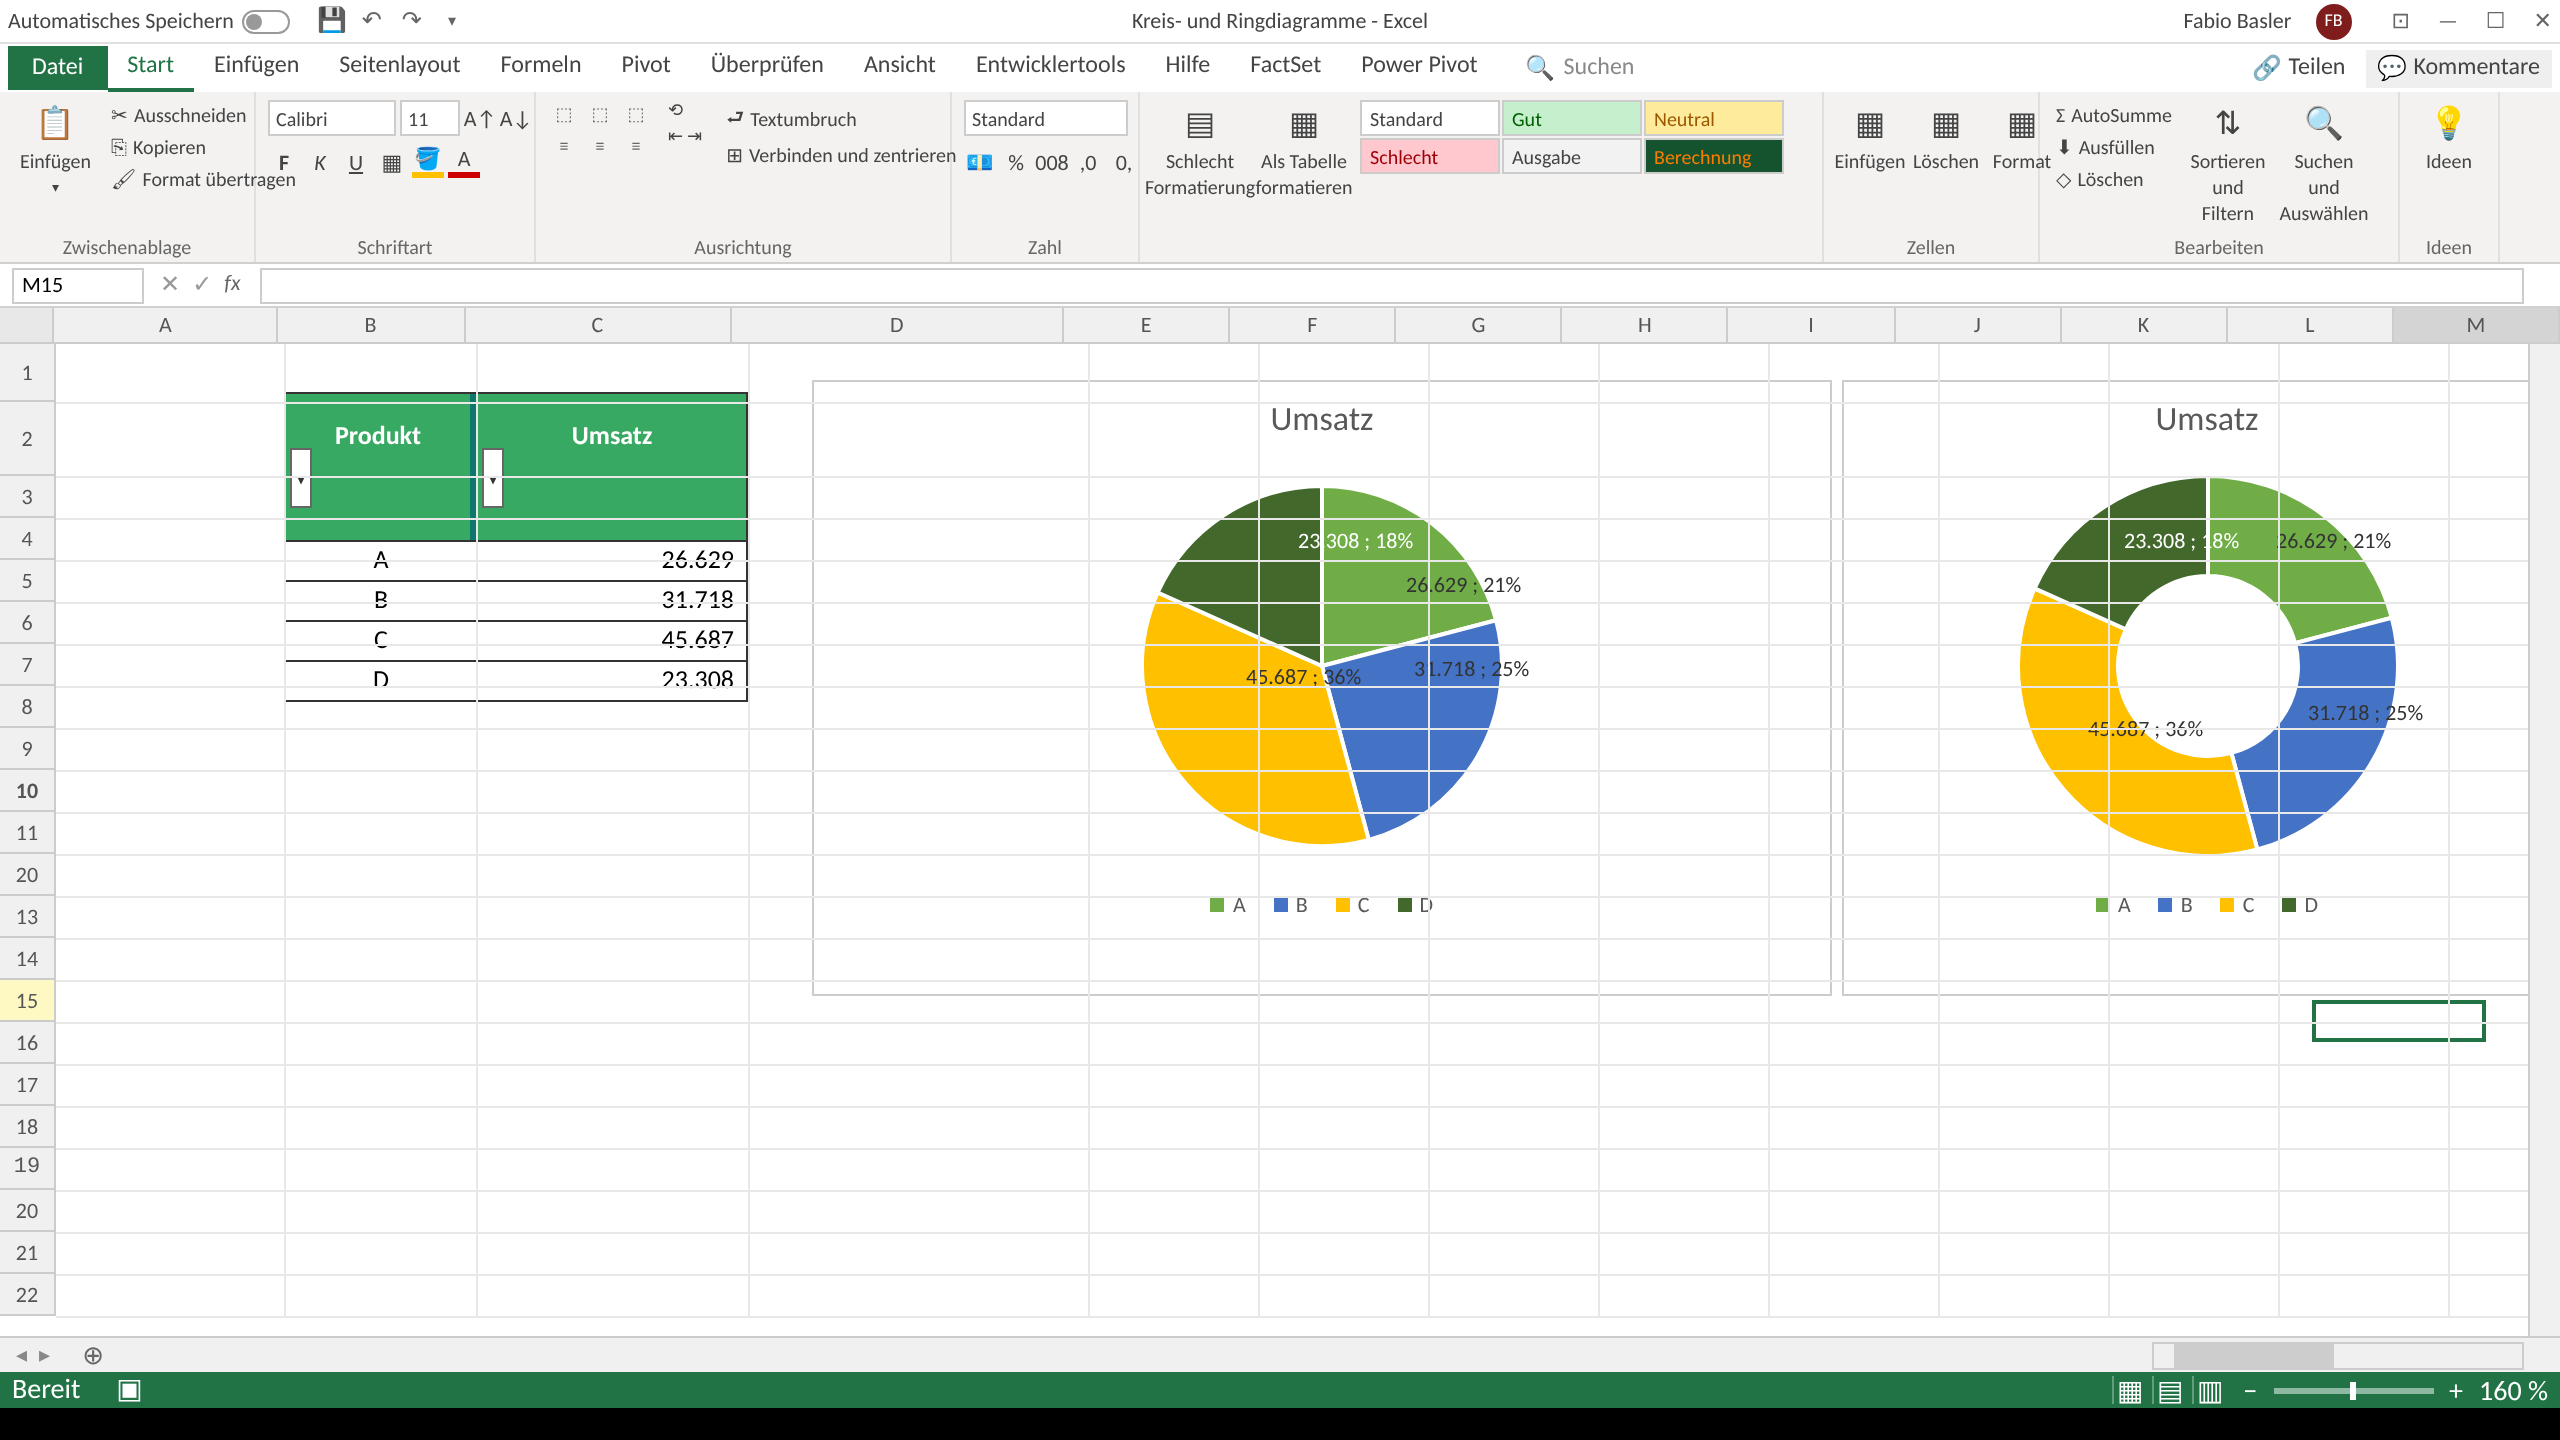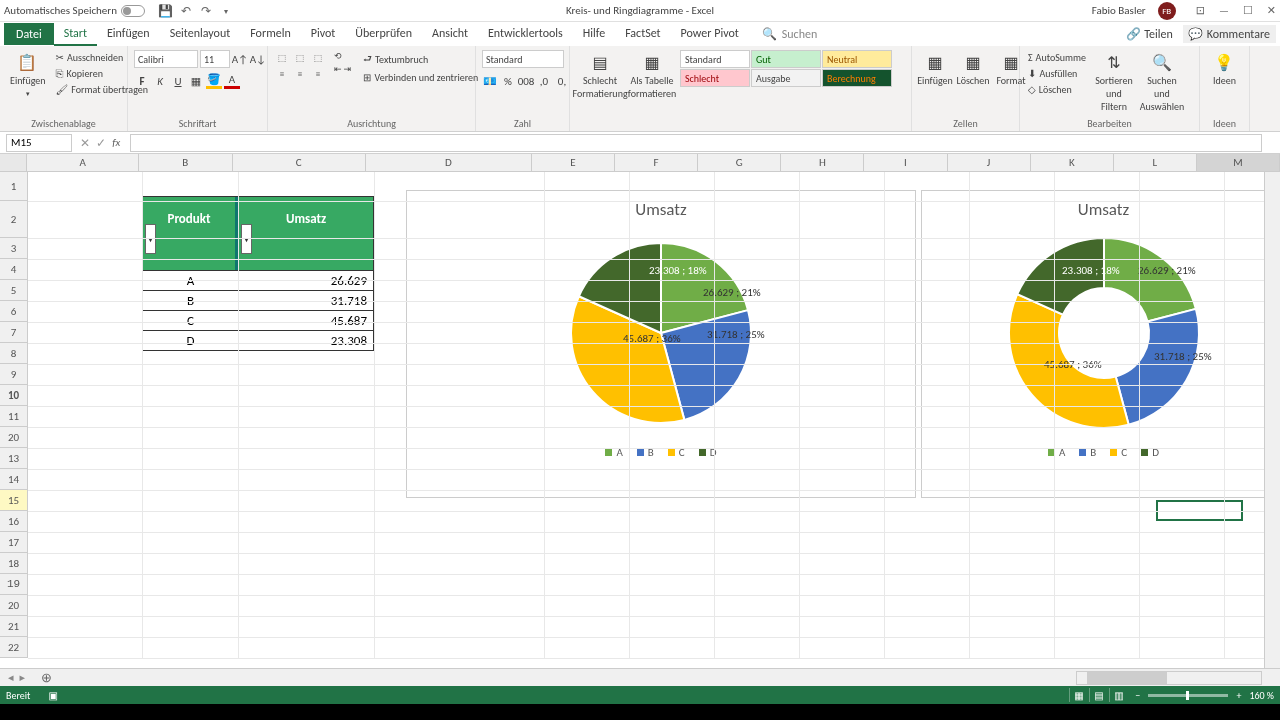--- a/index.html
+++ b/index.html
@@ -80,21 +80,21 @@
 .leg-sq{width:7px;height:7px}
 .slice-label{position:absolute;font-size:11px;color:#fff;text-align:center}
 .sel-cell{position:absolute;border:2px solid #217346;background:#fff}
 .tabs-row{height:18px;display:flex;align-items:center;background:#f0f0f0;border-top:1px solid #ccc;font-size:11px}
 .tab-nav{display:flex;gap:6px;padding:0 8px;color:#888}
 .sheet-tab{padding:2px 10px;border-right:1px solid #ccc;cursor:pointer;color:#444}
 .sheet-tab.active{background:#fff;font-weight:600;border-bottom:2px solid #217346}
 .add-tab{padding:0 8px;color:#666;font-size:13px}
 .hscroll{margin-left:auto;width:186px;height:14px;background:#f0f0f0;border:1px solid #ccc;margin-right:18px;position:relative}
 .hscroll-thumb{position:absolute;left:10px;width:80px;height:12px;background:#cdcdcd}
-.statusbar{height:18px;background:#217346;color:#fff;display:flex;align-items:center;font-size:10px;padding:0 6px}
+.statusbar{height:18px;background:#217346;color:#fff;display:flex;font-size:14px;padding:0 6px}
 .status-right{margin-left:auto;display:flex;align-items:center;gap:8px}
 .view-btns{display:flex;gap:2px}
 .view-b{width:18px;height:14px;display:flex;align-items:center;justify-content:center;border-left:1px solid rgba(255,255,255,0.3)}
 .zoom-slider{width:80px;height:3px;background:rgba(255,255,255,0.5);position:relative}
 .zoom-thumb{position:absolute;left:38px;top:-3px;width:3px;height:9px;background:#fff}
 .blackbar{height:26px;background:#000}
 .vscroll{position:absolute;right:0;top:18px;bottom:0;width:16px;background:#f0f0f0;border-left:1px solid #ccc}
 </style>
 </head>
 <body>

